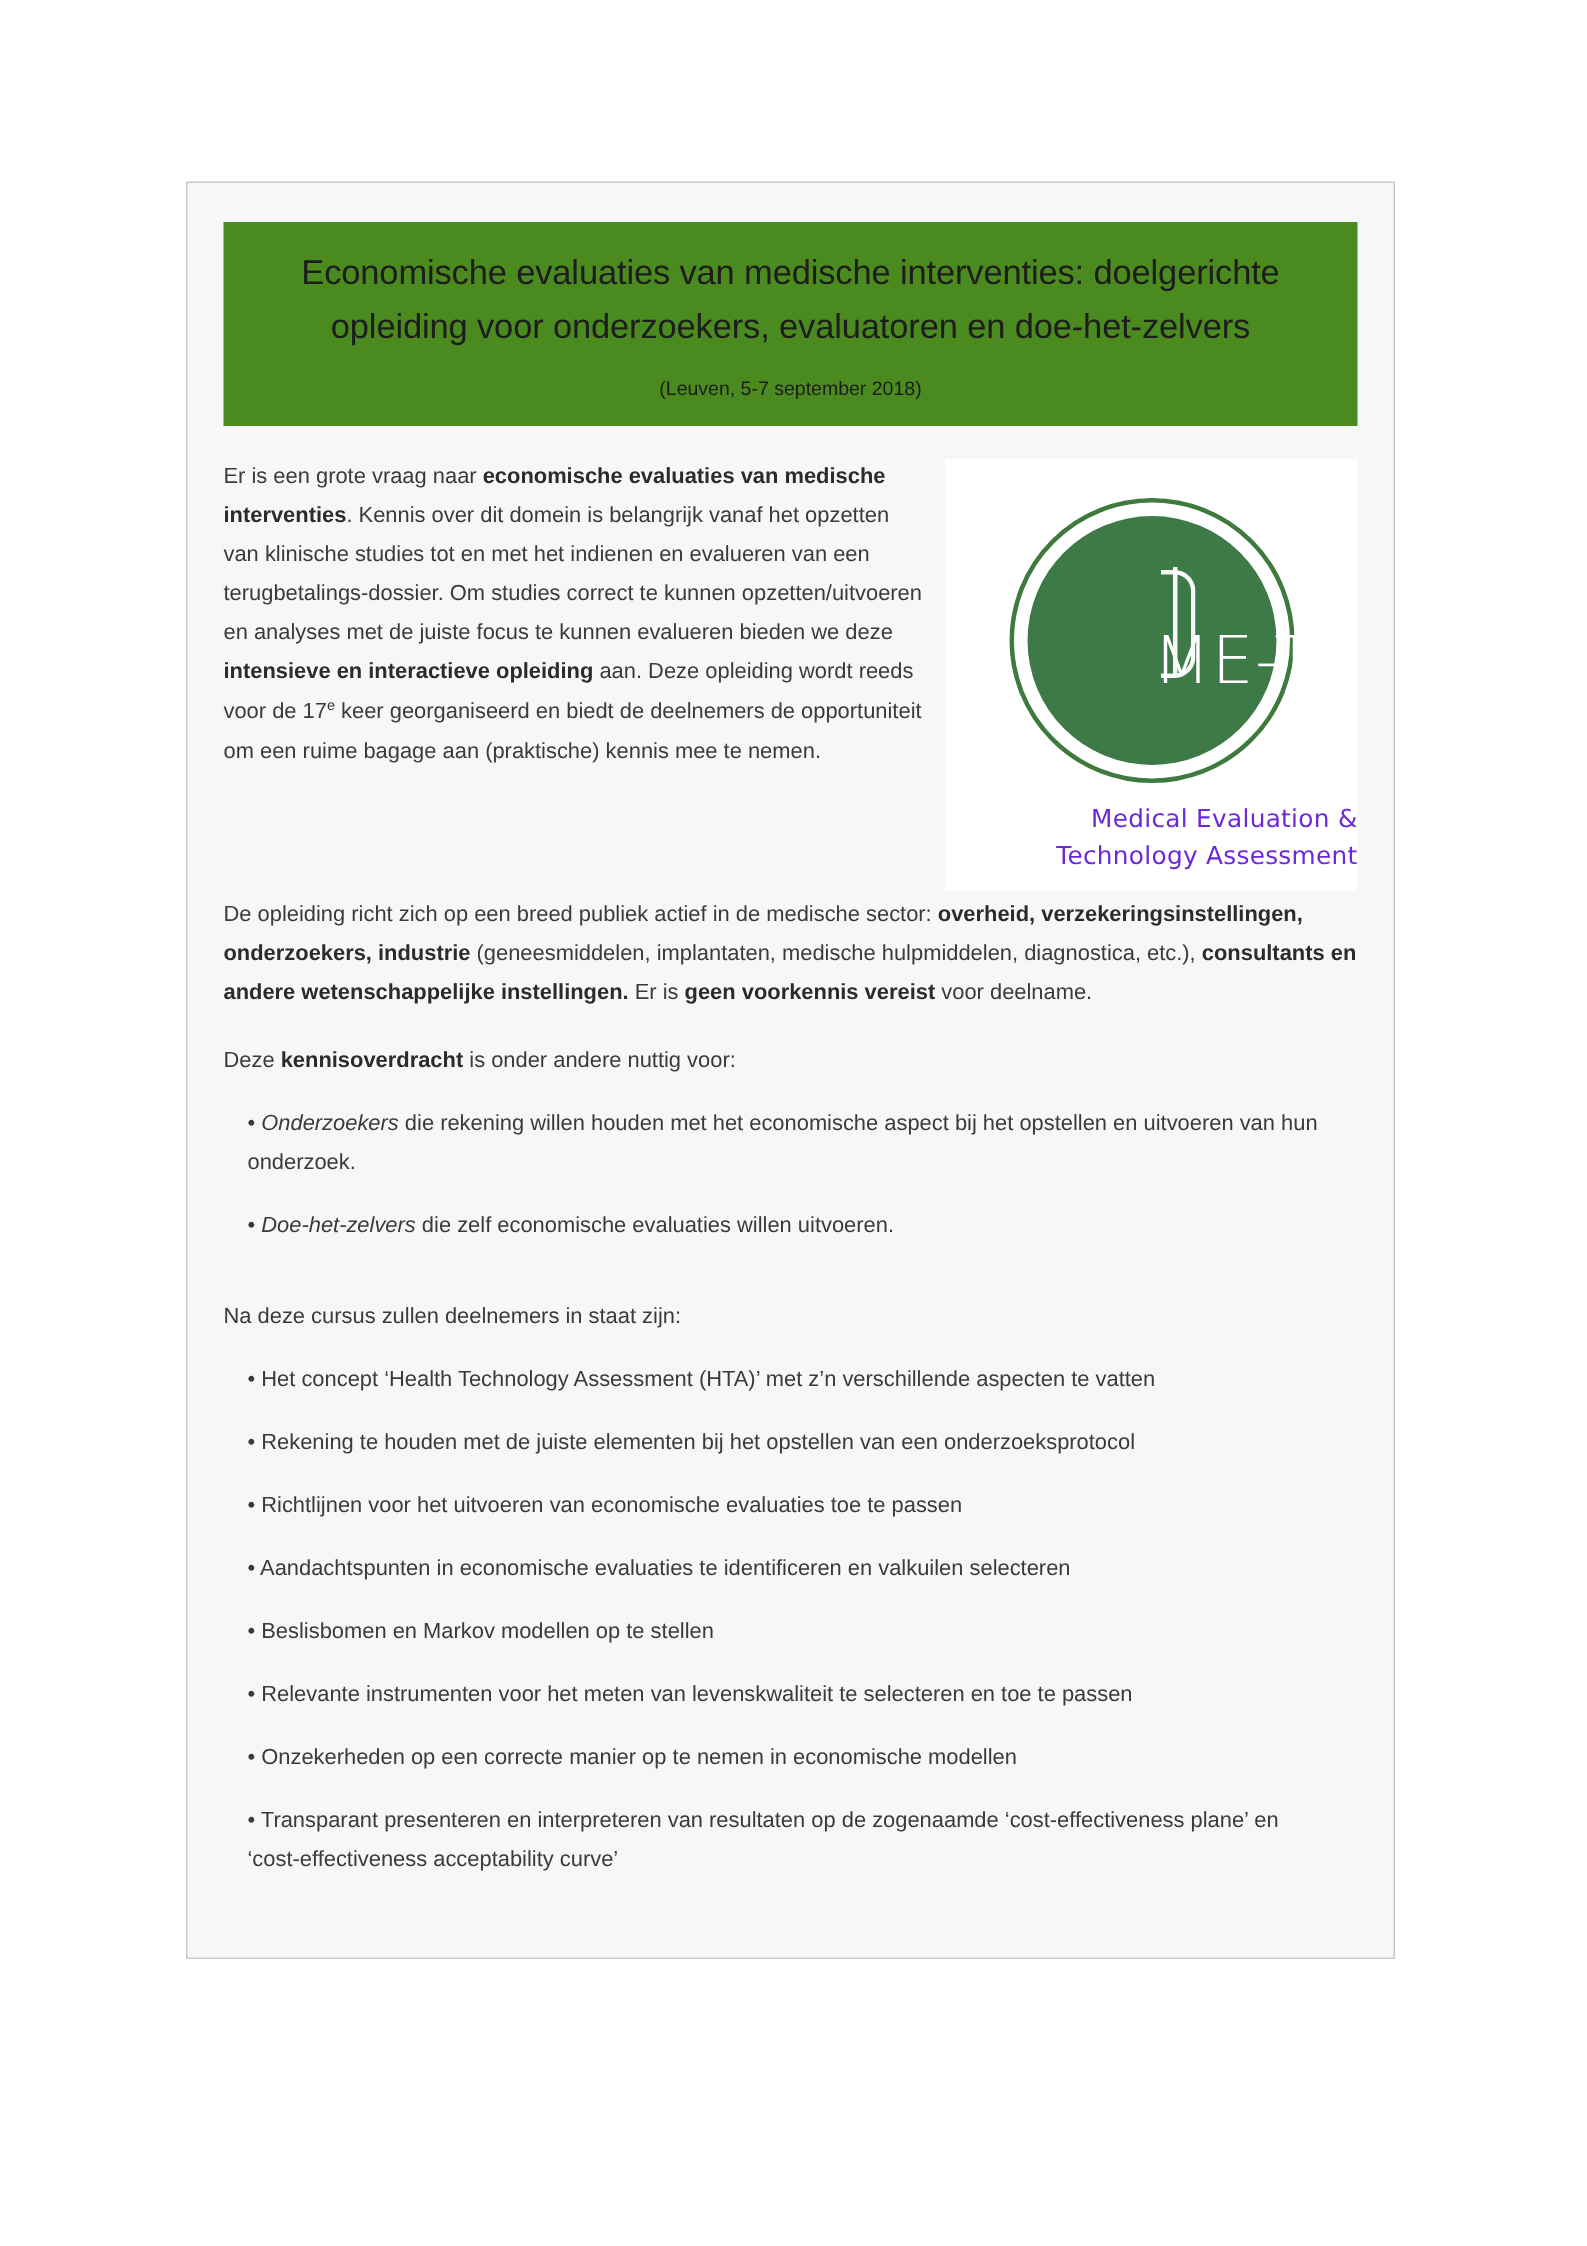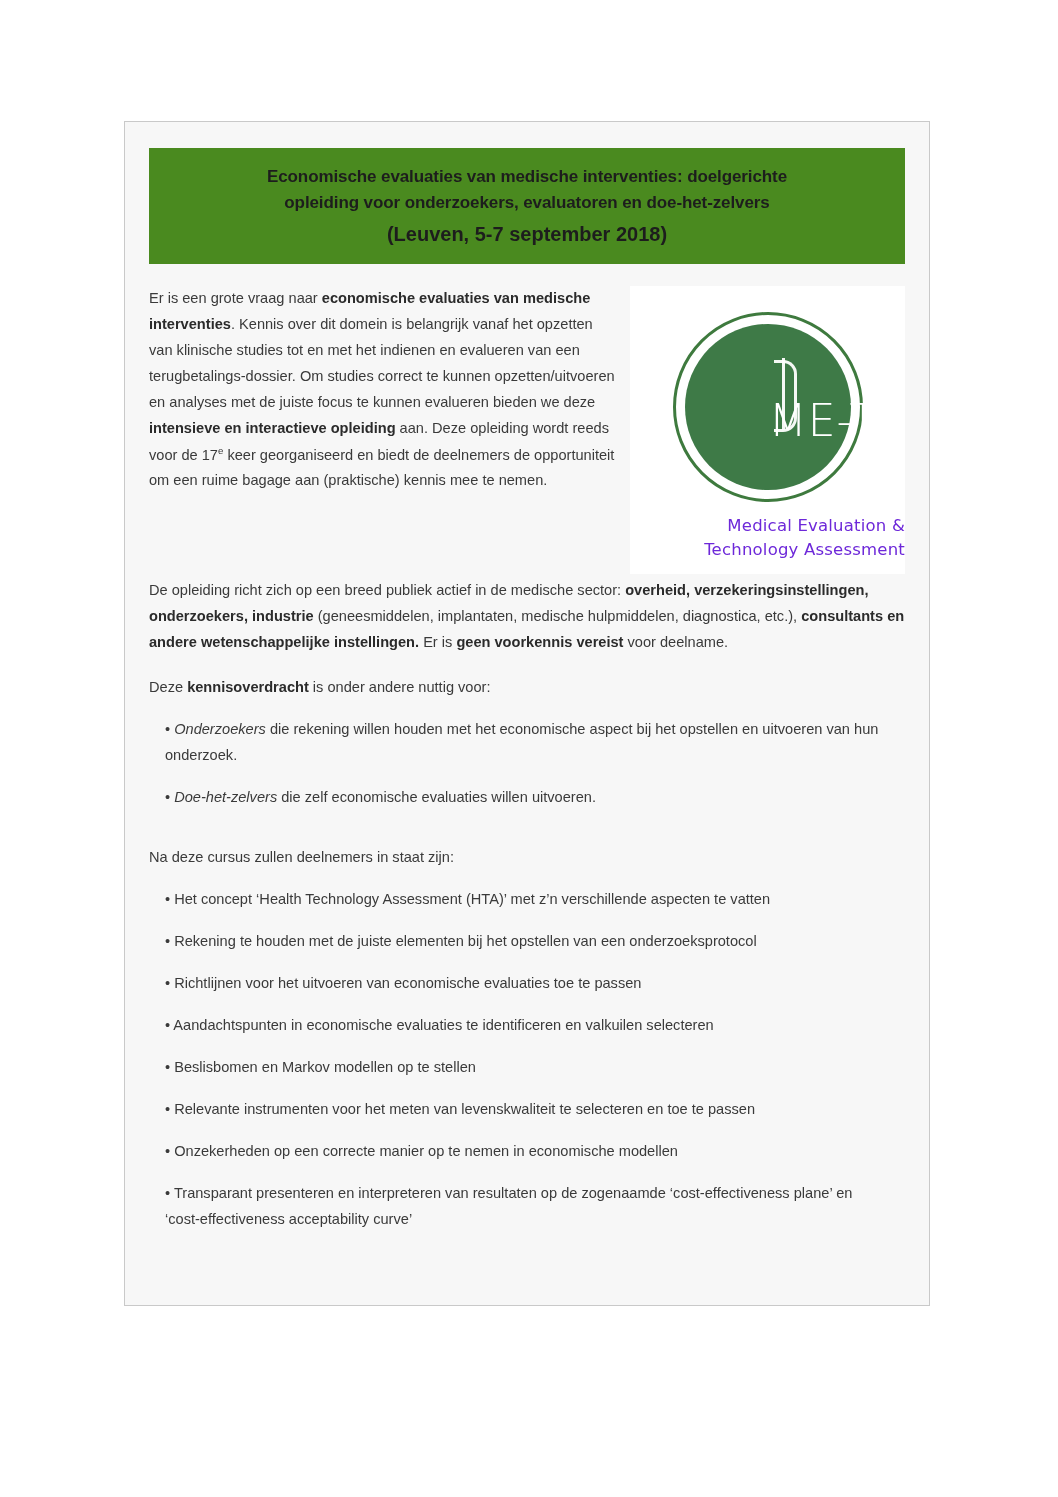--- a/index.html
+++ b/index.html
@@ -27,31 +27,31 @@
   .inner {
     padding: 26px 24px 10px 24px;
   }
   .banner {
     background: #4a8a1f;
     padding: 16px 22px 18px 22px;
     text-align: center;
     box-sizing: border-box;
   }
   .banner-title {
-    font-size: 17px;
-    font-weight: bold;
+    font-size: 23px;
+    font-weight: normal;
     color: #1d1d1d;
     line-height: 1.55;
     letter-spacing: -0.1px;
   }
   .banner-sub {
-    font-size: 20px;
-    font-weight: bold;
+    font-size: 13px;
+    font-weight: normal;
     color: #1d1d1d;
-    margin-top: 6px;
+    margin-top: 16px;
   }
   .body-area {
     margin-top: 22px;
     font-size: 14.6px;
     line-height: 1.78;
     color: #3a3a3a;
   }
   .logo-box {
     float: right;
     width: 275px;

